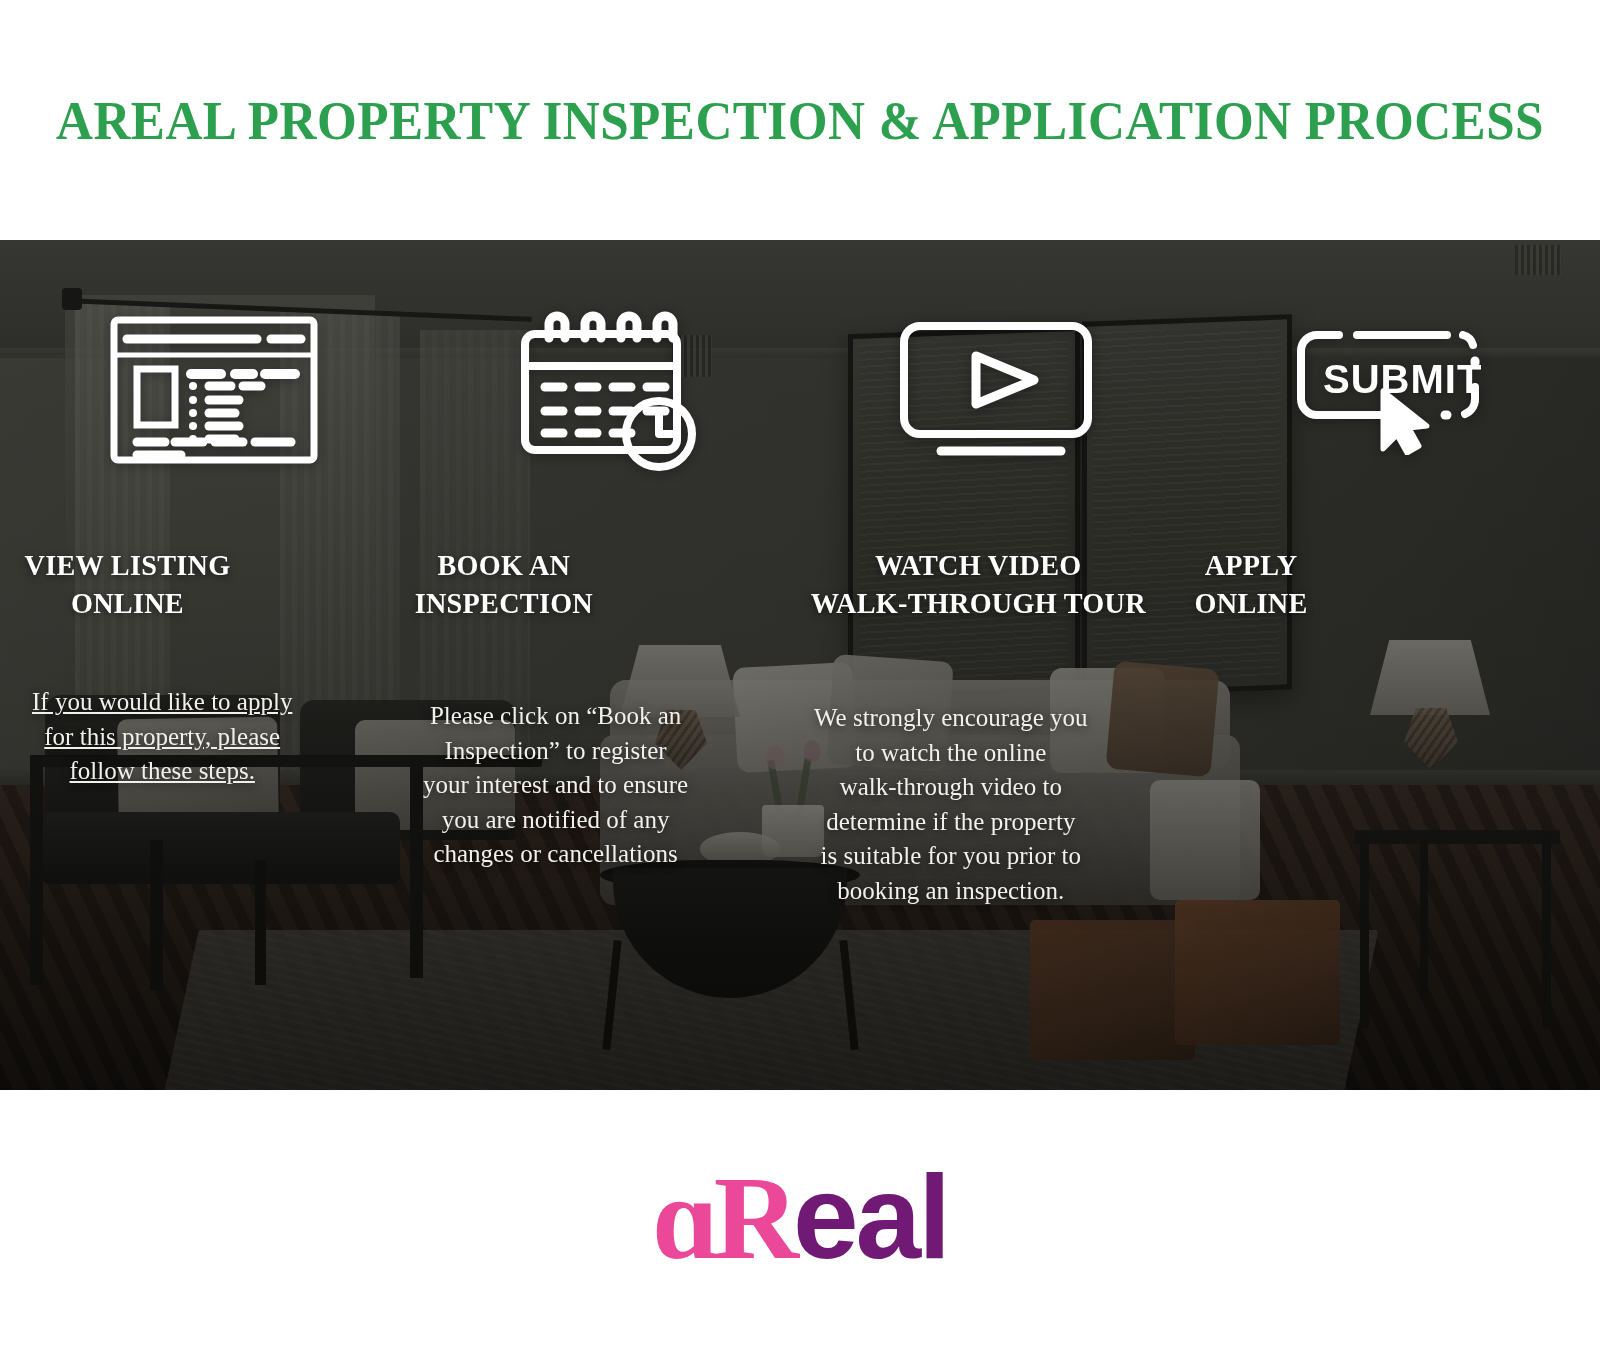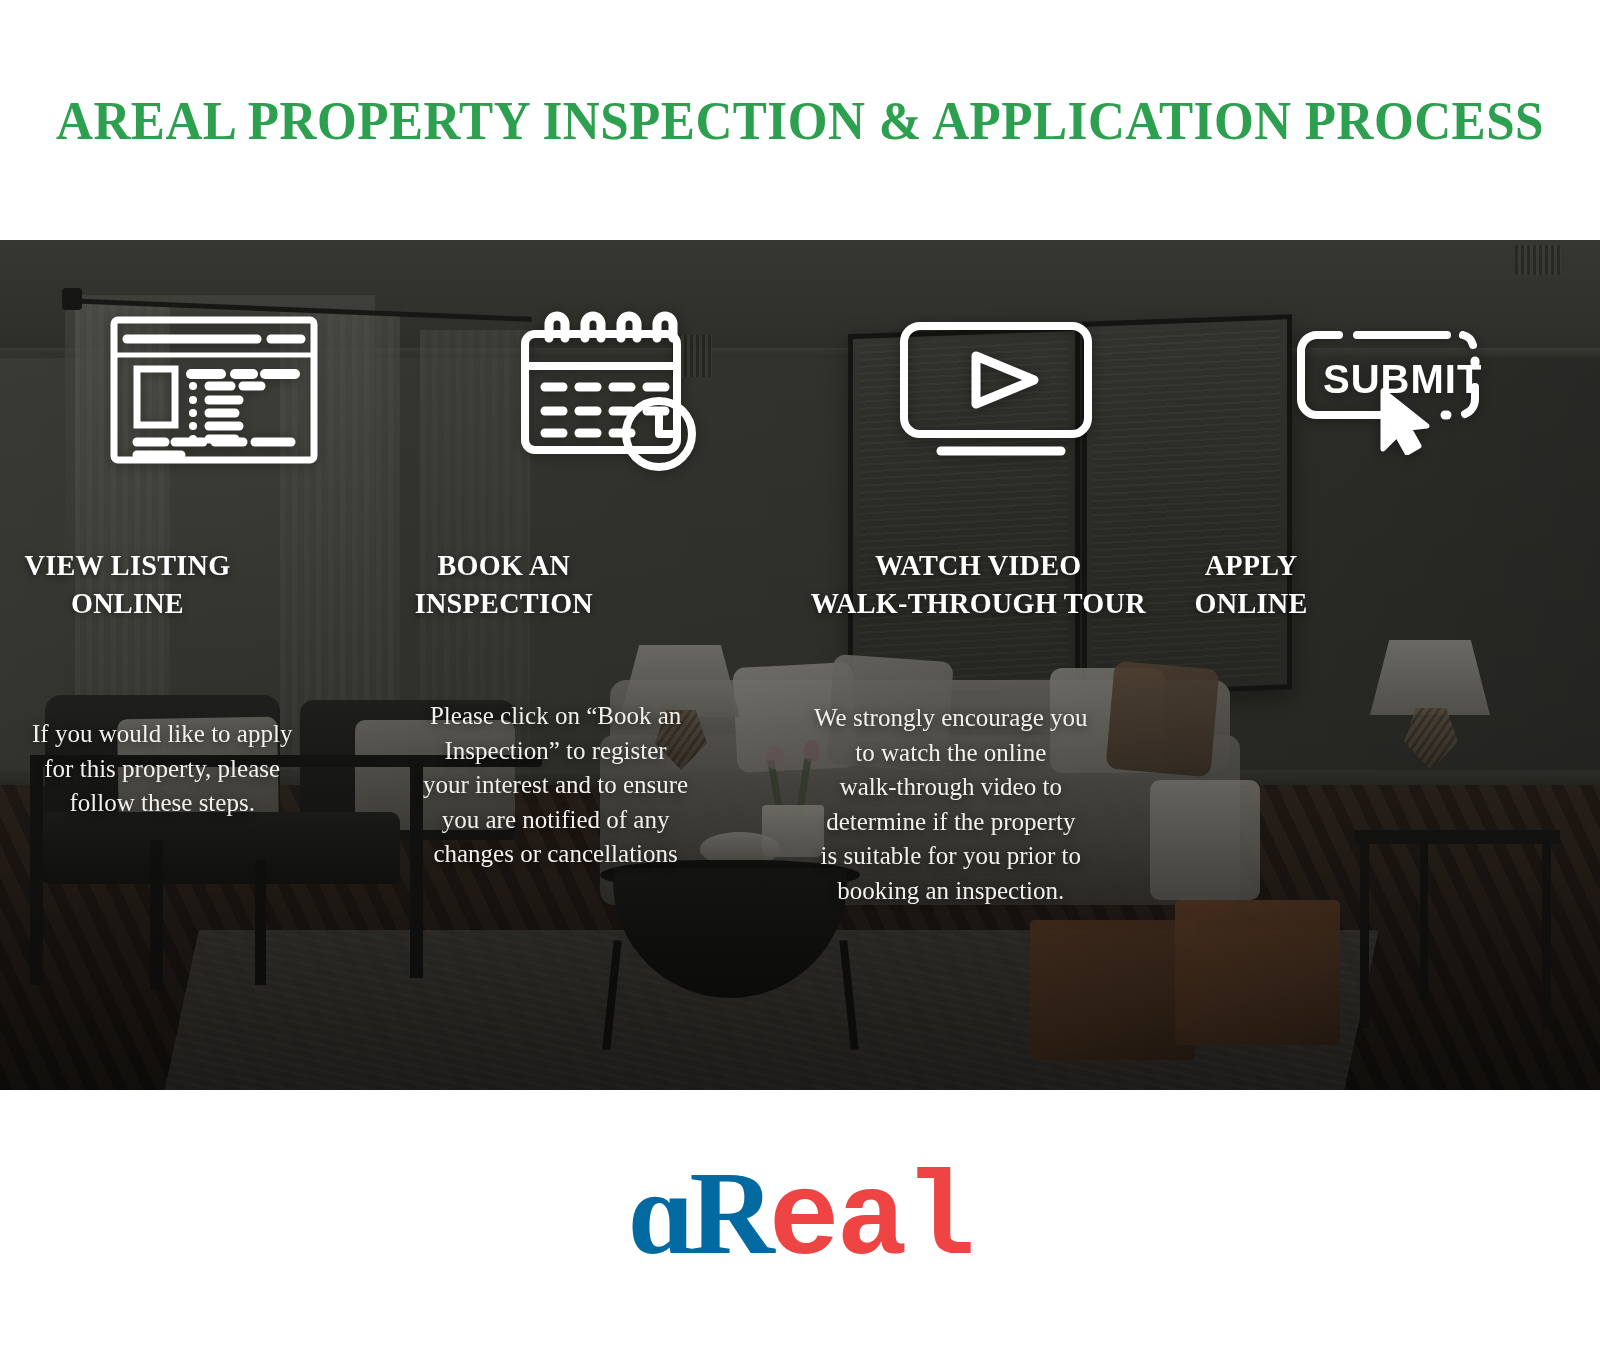--- a/index.html
+++ b/index.html
@@ -258,47 +258,47 @@
     font-family: "Liberation Serif", "DejaVu Serif", serif;
     font-weight: normal;
     font-size: 25px;
     line-height: 1.38;
     text-align: center;
     white-space: pre-line;
     margin-top: 78px;
     padding: 0 14px;
     text-shadow: 0 2px 10px rgba(0,0,0,.6);
   }
-  .col:nth-child(1) .step-body { margin-top: 96px; }
+  .col:nth-child(1) .step-body { margin-top: 64px; text-decoration: underline; }
   .col:nth-child(2) .step-body { margin-top: 78px; }
   .col:nth-child(3) .step-body { margin-top: 80px; }
   .col:nth-child(4) .step-body { margin-top: 80px; }
 
   
   .footer {
     position: absolute;
     left: 0; top: 1090px;
     width: 1600px; height: 255px;
     background: #ffffff;
     display: flex; align-items: center; justify-content: center;
   }
   .logo { display: flex; align-items: baseline; }
   .logo-mark {
     font-family: "Liberation Serif", "DejaVu Serif", serif;
     font-size: 118px;
     font-weight: bold;
-    color: #0369a1;
+    color: #ec4899;
     line-height: 1;
     letter-spacing: -6px;
   }
   .logo-rest {
-    font-family: Liberation Mono, monospace;
+    font-family: Liberation Sans, sans-serif;
     font-size: 118px;
     font-weight: bold;
-    color: #ef4444;
+    color: #701a75;
     line-height: 1;
     letter-spacing: -3px;
   }
 </style>
 </head>
 <body>
 
 <div class="page">
 
   <div class="title-band">

